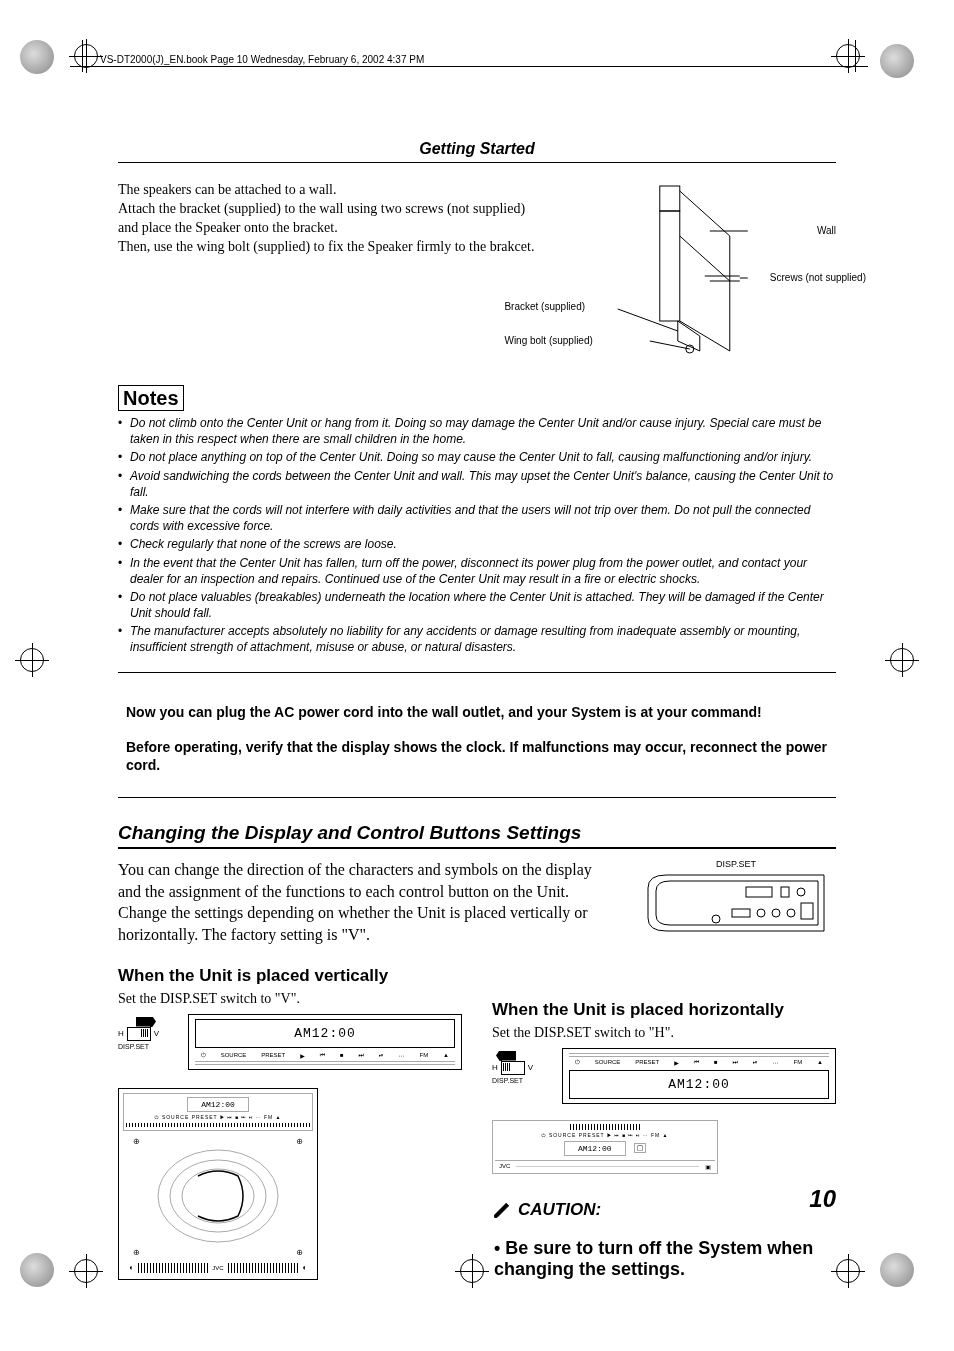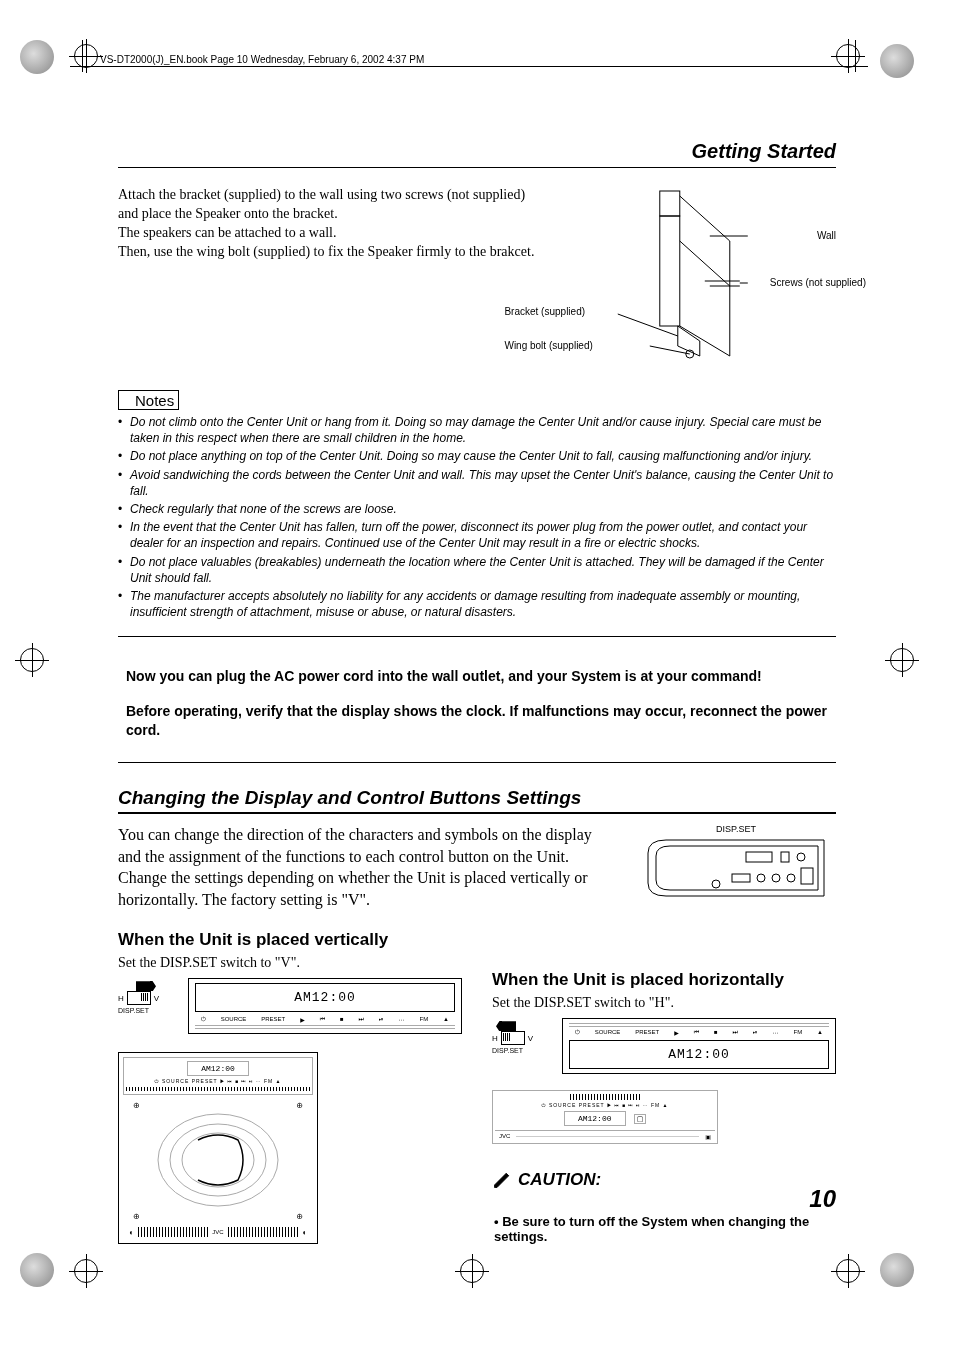--- a/index.html
+++ b/index.html
@@ -24,50 +24,50 @@
     font-size: 10px;
     font-family: Arial, sans-serif;
   }
   .content {
     position: absolute;
     left: 118px;
     right: 118px;
     top: 140px;
   }
   .section-title-running {
-    text-align: right;
+    text-align: center;
     font-family: Arial, sans-serif;
     font-weight: bold;
     font-style: italic;
-    font-size: 20px;
+    font-size: 16px;
     margin-bottom: 4px;
   }
   .section-rule { border-top: 1px solid #000; margin-bottom: 18px; }
   .h2 {
     font-family: Arial, sans-serif;
     font-weight: bold;
     font-size: 20px;
     margin: 0 0 6px 0;
   }
   .body-text {
     font-size: 14px;
     line-height: 1.35;
     font-family: "Times New Roman", Times, serif;
   }
   .attach-row { display: flex; gap: 20px; margin-bottom: 12px; }
   .attach-text { flex: 0 0 58%; }
   .attach-fig { flex: 1; position: relative; font-family: Arial, sans-serif; font-size: 10px; }
   .attach-fig .label { position: absolute; white-space: nowrap; }
   .notes-label {
     font-family: Arial, sans-serif;
-    font-weight: normal;
-    font-size: 15px;
+    font-weight: bold;
+    font-size: 20px;
     border: 1px solid #000;
     display: inline-block;
-    padding: 1px 4px 0 16px;
+    padding: 1px 4px 0 4px;
     margin: 10px 0 4px 0;
   }
   .notes-list {
     list-style: none;
     padding: 0;
     margin: 0 0 16px 0;
     font-family: Arial, sans-serif;
     font-style: italic;
     font-size: 12px;
     line-height: 1.35;
@@ -144,22 +144,22 @@
     font-weight: bold;
     font-style: italic;
     font-size: 17px;
     display: inline-flex;
     align-items: center;
     gap: 6px;
   }
   .caution-body {
     font-family: Arial, sans-serif;
     font-weight: bold;
-    font-size: 13px;
-    margin-top: 20px;
+    font-size: 18px;
+    margin-top: 14px;
     padding-left: 2px;
   }
   .page-number {
     position: absolute;
     right: 118px;
     bottom: 138px;
     font-family: Arial, sans-serif;
     font-weight: bold;
     font-style: italic;
     font-size: 24px;
@@ -201,22 +201,22 @@
 
   <div class="header-line">VS-DT2000(J)_EN.book  Page 10  Wednesday, February 6, 2002  4:37 PM</div>
 
   <div class="content">
 
     <div class="section-title-running">Getting Started</div>
     <div class="section-rule"></div>
 
     <div class="attach-row">
       <div class="attach-text">
+        <div class="body-text">The speakers can be attached to a wall.</div>
         <div class="body-text">Attach the bracket (supplied) to the wall using two screws (not supplied) and place the Speaker onto the bracket.</div>
-        <div class="body-text">The speakers can be attached to a wall.</div>
         <div class="body-text">Then, use the wing bolt (supplied) to fix the Speaker firmly to the brakcet.</div>
       </div>
       <div class="attach-fig">
         <svg viewBox="0 0 250 180" width="100%" height="180">
           <rect x="90" y="5" width="20" height="25" fill="none" stroke="#000"></rect>
           <rect x="90" y="30" width="20" height="110" fill="none" stroke="#000"></rect>
           <line x1="110" y1="10" x2="160" y2="55" stroke="#000"></line>
           <line x1="110" y1="55" x2="160" y2="100" stroke="#000"></line>
           <line x1="110" y1="140" x2="160" y2="170" stroke="#000"></line>
           <line x1="160" y1="55" x2="160" y2="170" stroke="#000"></line>
@@ -237,20 +237,21 @@
         <span class="label" style="top:120px;left:-50px">Bracket (supplied)</span>
         <span class="label" style="top:154px;left:-50px">Wing bolt (supplied)</span>
       </div>
     </div>
 
     <div class="notes-label">Notes</div>
     <ul class="notes-list">
       <li>Do not climb onto the Center Unit or hang from it. Doing so may damage the Center Unit and/or cause injury. Special care must be taken in this respect when there are small children in the home.</li>
       <li>Do not place anything on top of the Center Unit. Doing so may cause the Center Unit to fall, causing malfunctioning and/or injury.</li>
       <li>Avoid sandwiching the cords between the Center Unit and wall. This may upset the Center Unit's balance, causing the Center Unit to fall.</li>
+      <li>Make sure that the cords will not interfere with daily activities and that the users will not trip over them. Do not pull the connected cords with excessive force.</li>
       <li>Check regularly that none of the screws are loose.</li>
       <li>In the event that the Center Unit has fallen, turn off the power, disconnect its power plug from the power outlet, and contact your dealer for an inspection and repairs. Continued use of the Center Unit may result in a fire or electric shocks.</li>
       <li>Do not place valuables (breakables) underneath the location where the Center Unit is attached. They will be damaged if the Center Unit should fall.</li>
       <li>The manufacturer accepts absolutely no liability for any accidents or damage resulting from inadequate assembly or mounting, insufficient strength of attachment, misuse or abuse, or natural disasters.</li>
     </ul>
 
     <div class="divider"></div>
     <div class="now-box">
       <p>Now you can plug the AC power cord into the wall outlet, and your System is at your command!</p>
       <p>Before operating, verify that the display shows the clock. If malfunctions may occur, reconnect the power cord.</p>

